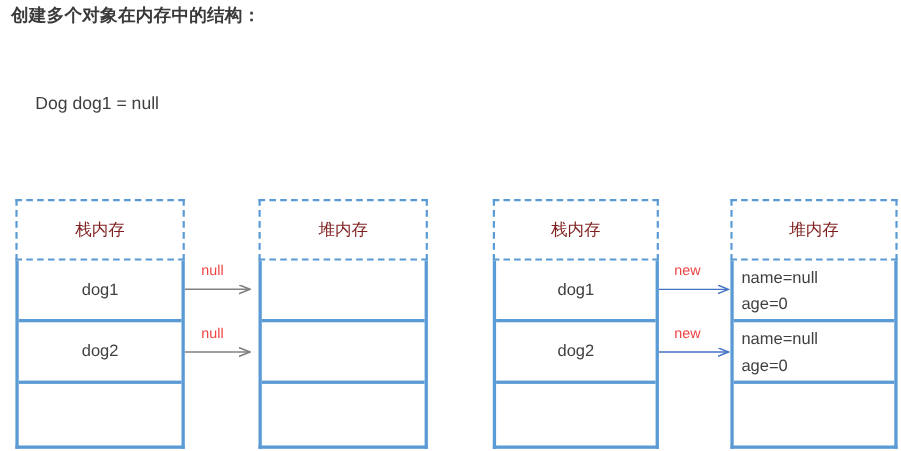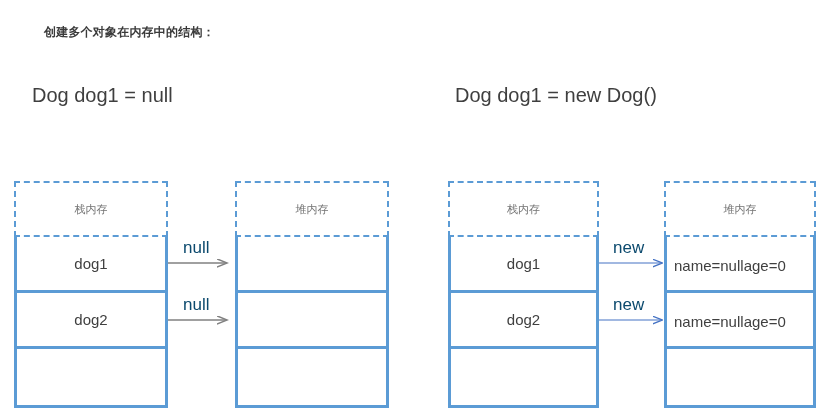--- a/index.html
+++ b/index.html
@@ -12,54 +12,53 @@
     height: 410px;
     position: relative;
     font-family: "Liberation Sans", "DejaVu Sans", sans-serif;
     color: #3f3f3f;
     overflow: hidden;
   }
 
   #page-title {
     position: absolute;
     left: 10px;
-    top: 24px;
-    font-size: 12px;
+    top: 4px;
+    font-size: 16px;
     font-weight: bold;
     color: #3a3a3a;
     letter-spacing: 0.2px;
     white-space: nowrap;
-    margin-left: 34px;
   }
 
   .code-block {
     position: absolute;
-    font-size: 20px;
+    font-size: 16px;
     color: #3f3f3f;
     line-height: 30px;
     white-space: nowrap;
   }
   .code-left  { left: 32px;  top: 80px; }
   .code-right { left: 455px; top: 80px; }
   .code-line { display: block; }
 
   
   .mem-col {
     position: absolute;
     box-sizing: border-box;
   }
   .mem-header {
     box-sizing: border-box;
     border: 2px dashed #5b9bd5;
     height: 56px;
     display: flex;
     align-items: center;
     justify-content: center;
-    font-size: 11px;
-    color: #737373;
+    font-size: 15px;
+    color: #7f1d1d;
     background: #ffffff;
   }
   .mem-body {
     box-sizing: border-box;
     border: 3px solid #5b9bd5;
     border-top: none;
     background: #ffffff;
   }
   .mem-row {
     box-sizing: border-box;
@@ -68,52 +67,51 @@
     display: flex;
     align-items: center;
     justify-content: center;
     font-size: 15px;
     color: #3f3f3f;
   }
   .mem-row:last-child { border-bottom: none; }
   .mem-row.obj {
     justify-content: flex-start;
     align-items: center;
-    flex-direction: row;
+    flex-direction: column;
     padding: 4px 0 0 7px;
   }
   .mem-row.obj .field {
     width: 100%;
     line-height: 24px;
     text-align: left;
     font-size: 15px;
   }
 
   
   .arrow {
     position: absolute;
   }
   .arrow-label {
     position: absolute;
-    font-size: 17px;
-    color: #0c4a6e;
+    font-size: 13px;
+    color: #ef4444;
     white-space: nowrap;
   }
 </style>
 </head>
 <body>
 
 <div id="page-title">创建多个对象在内存中的结构：</div>
 
 <div class="code-block code-left">
   <span class="code-line">Dog dog1 = null</span>
 </div>
 
 <div class="code-block code-right">
-  <span class="code-line">Dog dog1 = new Dog()</span>
 </div>
 
 <div class="mem-col" style="left:14px; top:181px; width:154px;">
   <div class="mem-header">栈内存</div>
   <div class="mem-body">
     <div class="mem-row">dog1</div>
     <div class="mem-row">dog2</div>
     <div class="mem-row"></div>
   </div>
 </div>

